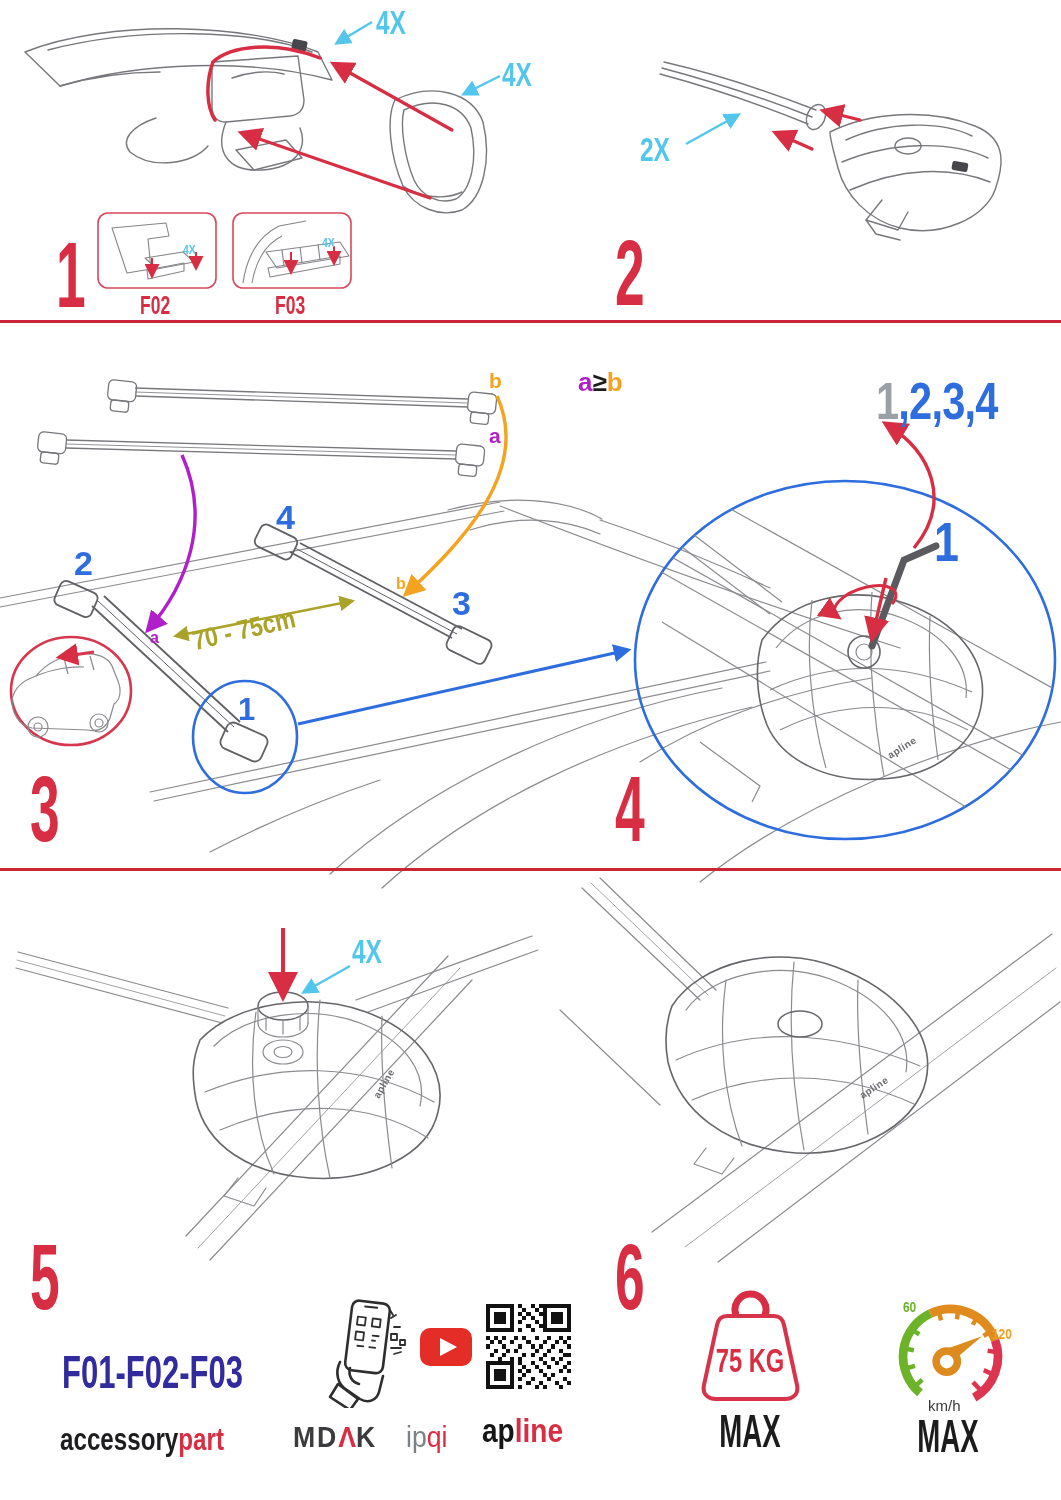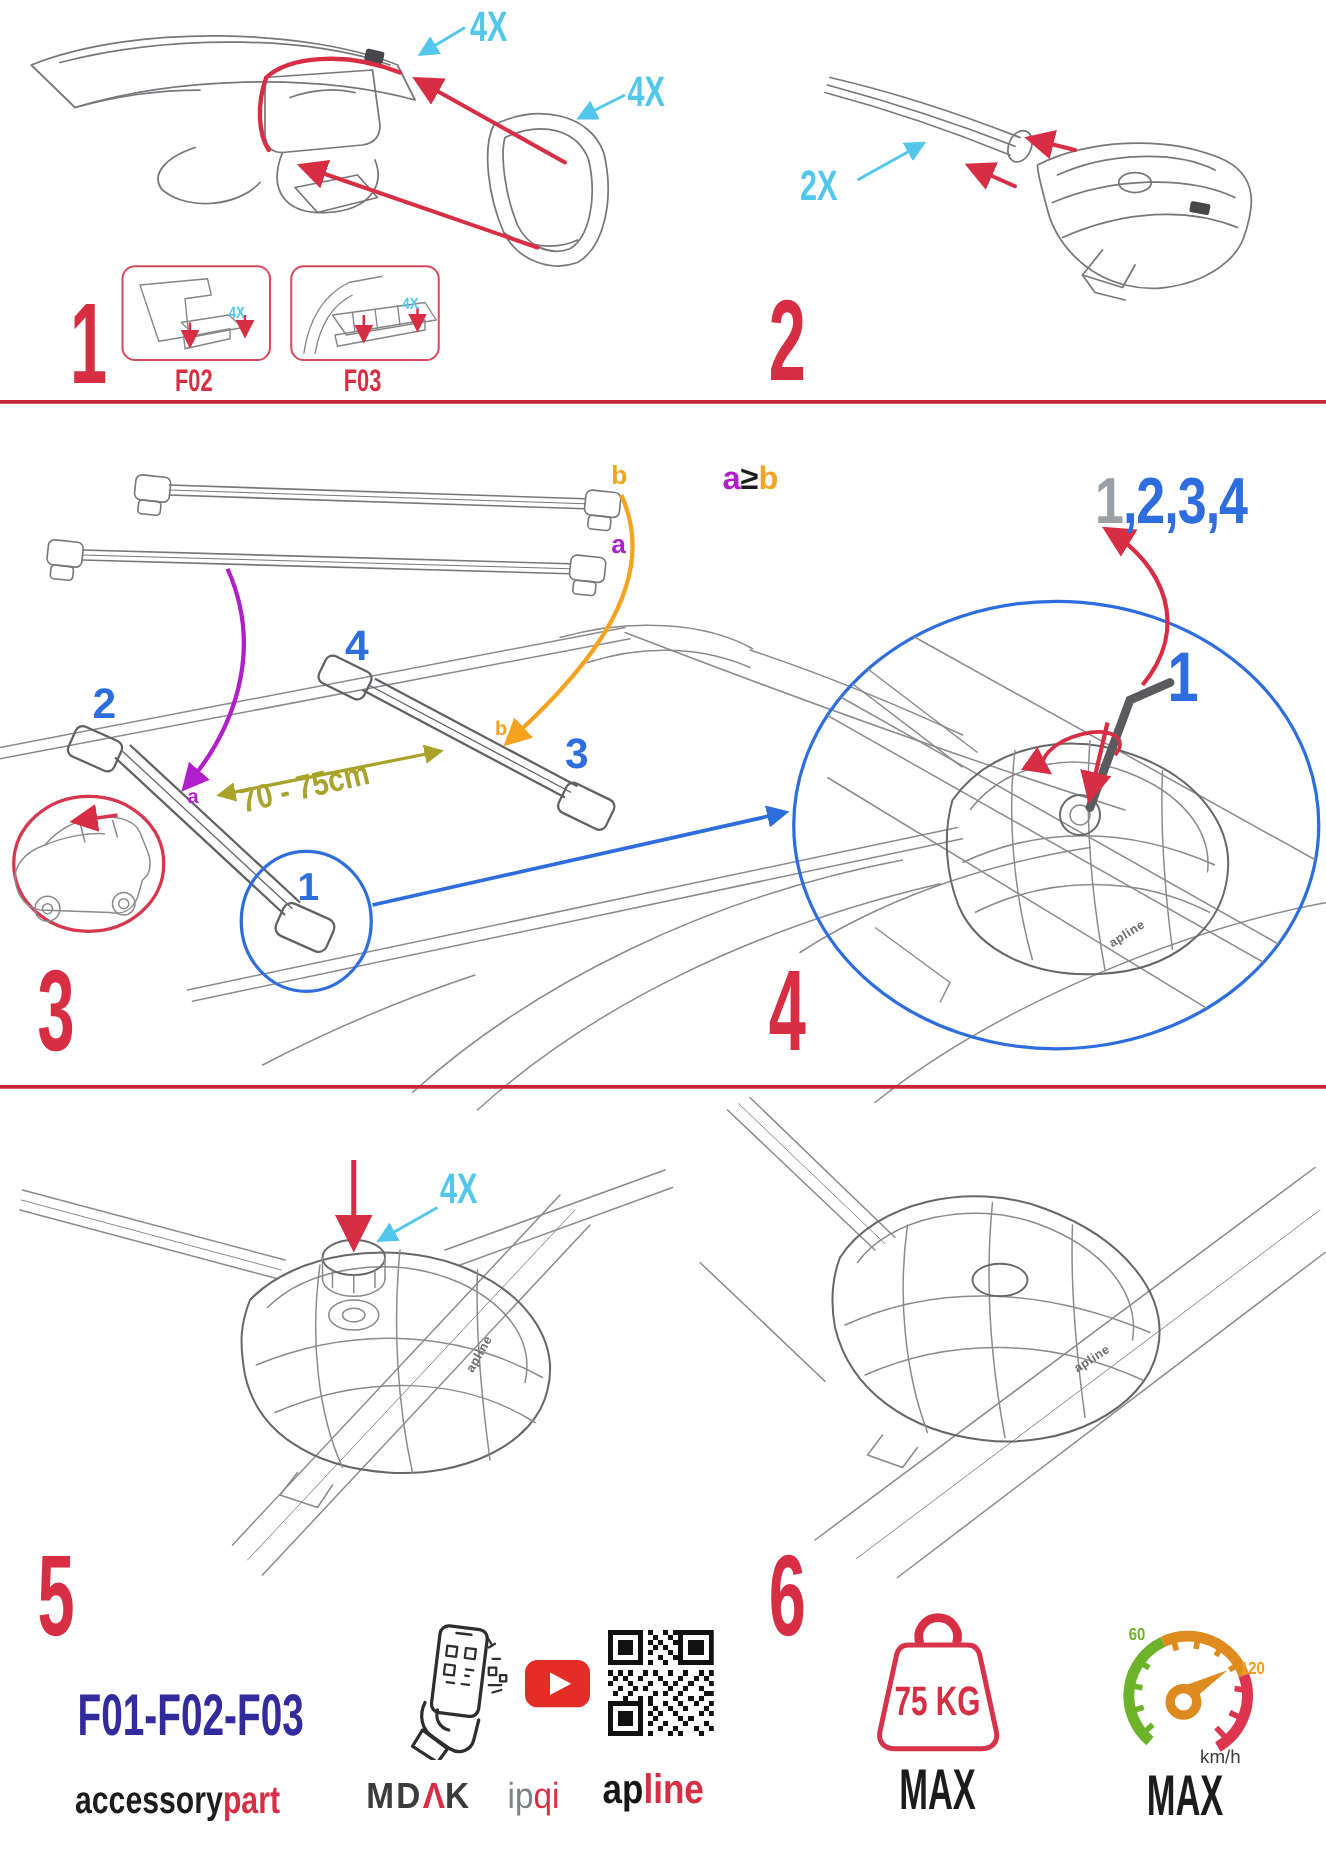--- a/index.html
+++ b/index.html
@@ -538,16 +538,16 @@
         <line x1="88.2" y1="46.7" x2="79.7" y2="45.4" stroke="#dd3550"></line>
         <line x1="84.4" y1="64.5" x2="76.6" y2="60.9" stroke="#dd3550"></line>
         <line x1="73.9" y1="76.8" x2="68.0" y2="70.5" stroke="#dd3550"></line>
       </g>
       <polygon points="75.2,33.7 43.7,45.0 50.3,55.0" fill="#dd8a1f"></polygon>
       <circle cx="47" cy="54" r="8.5" fill="#ffffff" stroke="#dd8a1f" stroke-width="6"></circle>
     </svg>
   </div>
   <div class="abs speed-tick" style="left:903px;top:1300px;color:#6cb32a">60</div>
   <div class="abs speed-tick" style="left:992px;top:1327px;color:#ef9d20">120</div>
-  <div class="abs kmh" style="left:960px;top:1398px">km/h</div>
+  <div class="abs kmh" style="left:928px;top:1398px">km/h</div>
   <div class="abs maxlbl" style="left:888px;top:1413px;width:120px">MAX</div>
 
 </div>
 
 </body></html>

